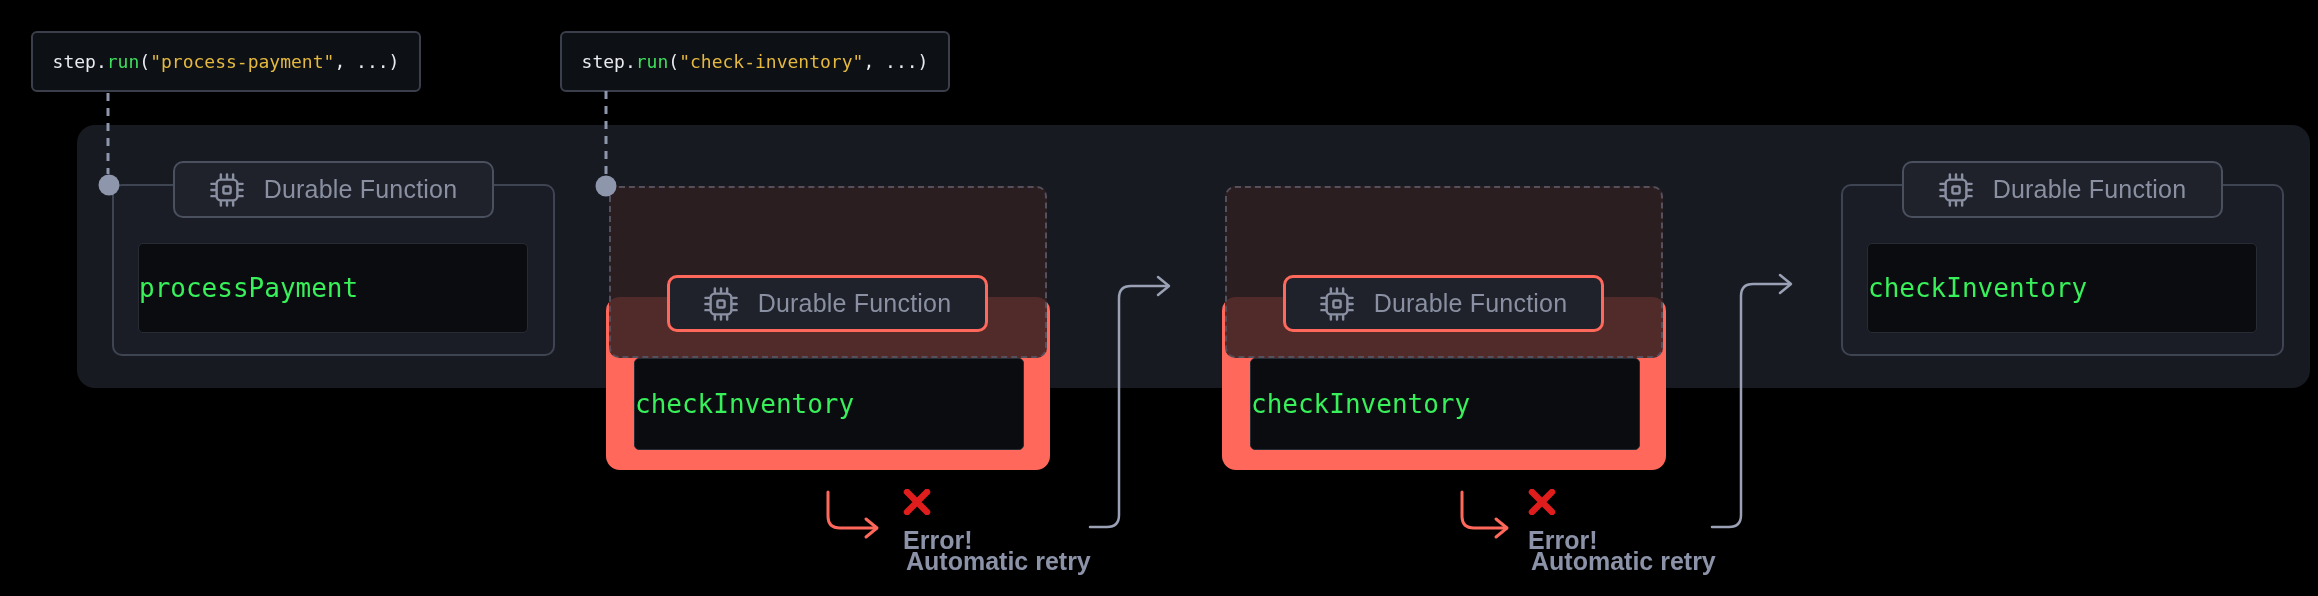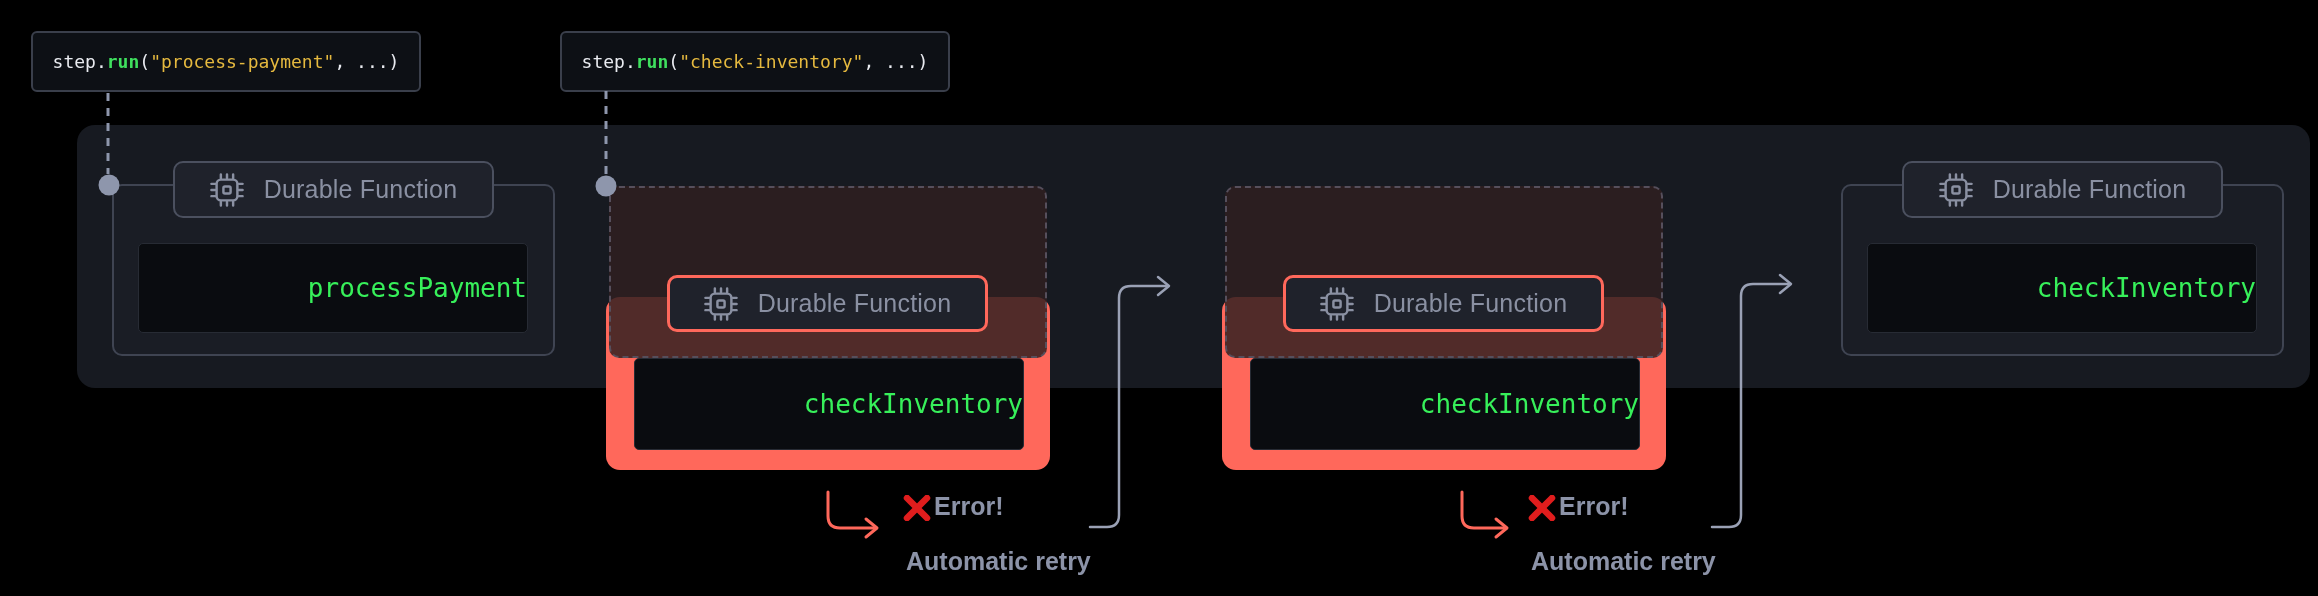--- a/index.html
+++ b/index.html
@@ -19,21 +19,21 @@
     background:var(--panel);border-radius:18px;}
 
   .code-label{position:absolute;width:390px;height:61px;background:var(--label-bg);
     border:2px solid var(--label-border);border-radius:6px;
     display:flex;align-items:center;justify-content:center;
     font-family:"DejaVu Sans Mono",monospace;font-size:18px;white-space:pre;}
   .code-label span{white-space:pre;}
   #code-label-1{left:31px;top:31px;}
   #code-label-2{left:560px;top:31px;}
   .tok-plain{color:var(--code-white);}
-  .tok-method{color:var(--code-green);font-weight:bold;}
+  .tok-method{color:var(--code-green);}
   .tok-string{color:var(--code-gold);}
 
   .fn-group{position:absolute;width:444px;}
   #group-1{left:112px;top:161px;height:198px;}
   #group-4{left:1841px;top:161px;height:198px;}
   #group-2{left:606px;top:186px;height:290px;}
   #group-3{left:1222px;top:186px;height:290px;}
 
   .fn-card{position:absolute;left:0;top:23px;width:443px;height:172px;
     background:var(--card-bg);border:2.5px solid var(--card-border);border-radius:10px;}
@@ -48,31 +48,31 @@
     background:var(--badge-bg);border:2.5px solid var(--badge-border);border-radius:10px;
     display:flex;align-items:center;justify-content:center;gap:20px;
     color:var(--badge-text);font-size:25px;font-weight:500;letter-spacing:.2px;z-index:3;}
   .df-badge.failed{border-color:var(--salmon);border-width:3px;}
   .g-normal .df-badge{top:0;}
   .g-failed .df-badge{top:89px;}
   .cpu{width:34px;height:34px;color:var(--badge-text);}
 
   .code-box{position:absolute;width:390px;background:var(--code-bg);
     border:1px solid var(--code-border);border-radius:5px;z-index:3;
-    display:flex;align-items:center;justify-content:flex-end;
+    display:flex;align-items:center;justify-content:flex-start;
     font-family:"DejaVu Sans Mono",monospace;font-size:26px;color:var(--green);}
   .g-normal .code-box{left:26px;top:82px;height:90px;}
   .g-failed .code-box{left:28px;top:172px;height:92px;}
 
   .overlay{position:absolute;left:0;top:0;width:2318px;height:596px;z-index:5;pointer-events:none;}
 
   .annotation{position:absolute;z-index:6;color:var(--ann-text);}
   #annotation-1{left:903px;top:489px;}
   #annotation-2{left:1528px;top:489px;}
-  .ann-row1{display:flex;align-items:flex-end;gap:3px;height:32px;}
+  .ann-row1{display:flex;align-items:flex-start;gap:11px;height:32px;flex-direction:column;}
   .ann-error{font-size:25px;font-weight:700;}
   .ann-retry{margin-top:26px;margin-left:3px;font-size:25px;font-weight:700;}
   .x-icon{width:28px;height:26px;flex:0 0 auto;}
 </style>
 </head>
 <body>
 
 <div class="stage">
 
   <div class="panel"></div>

